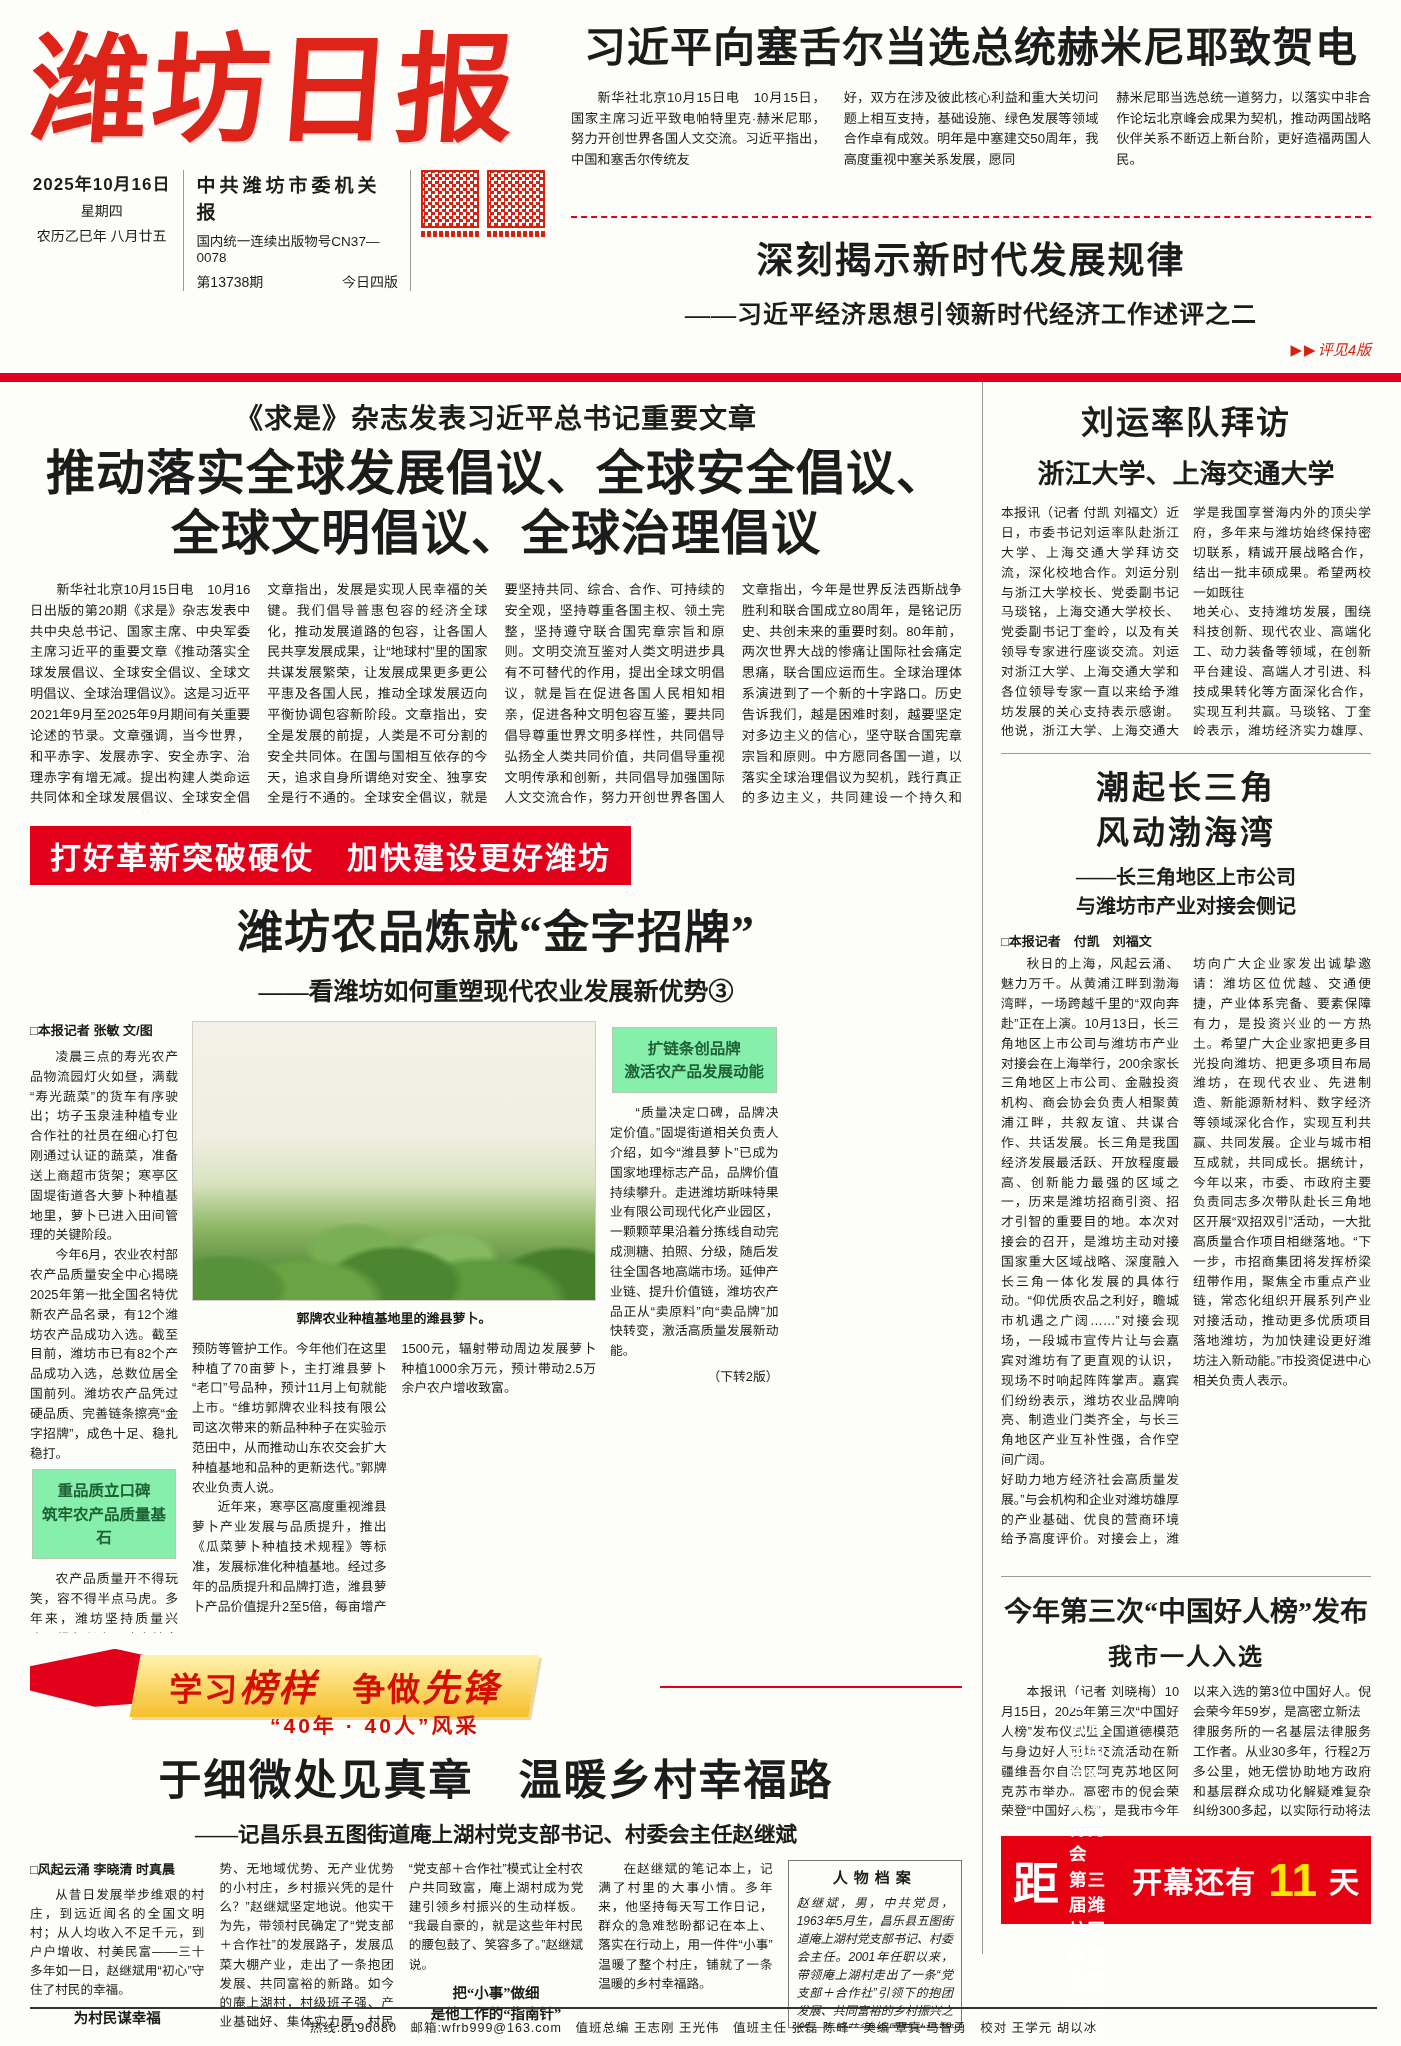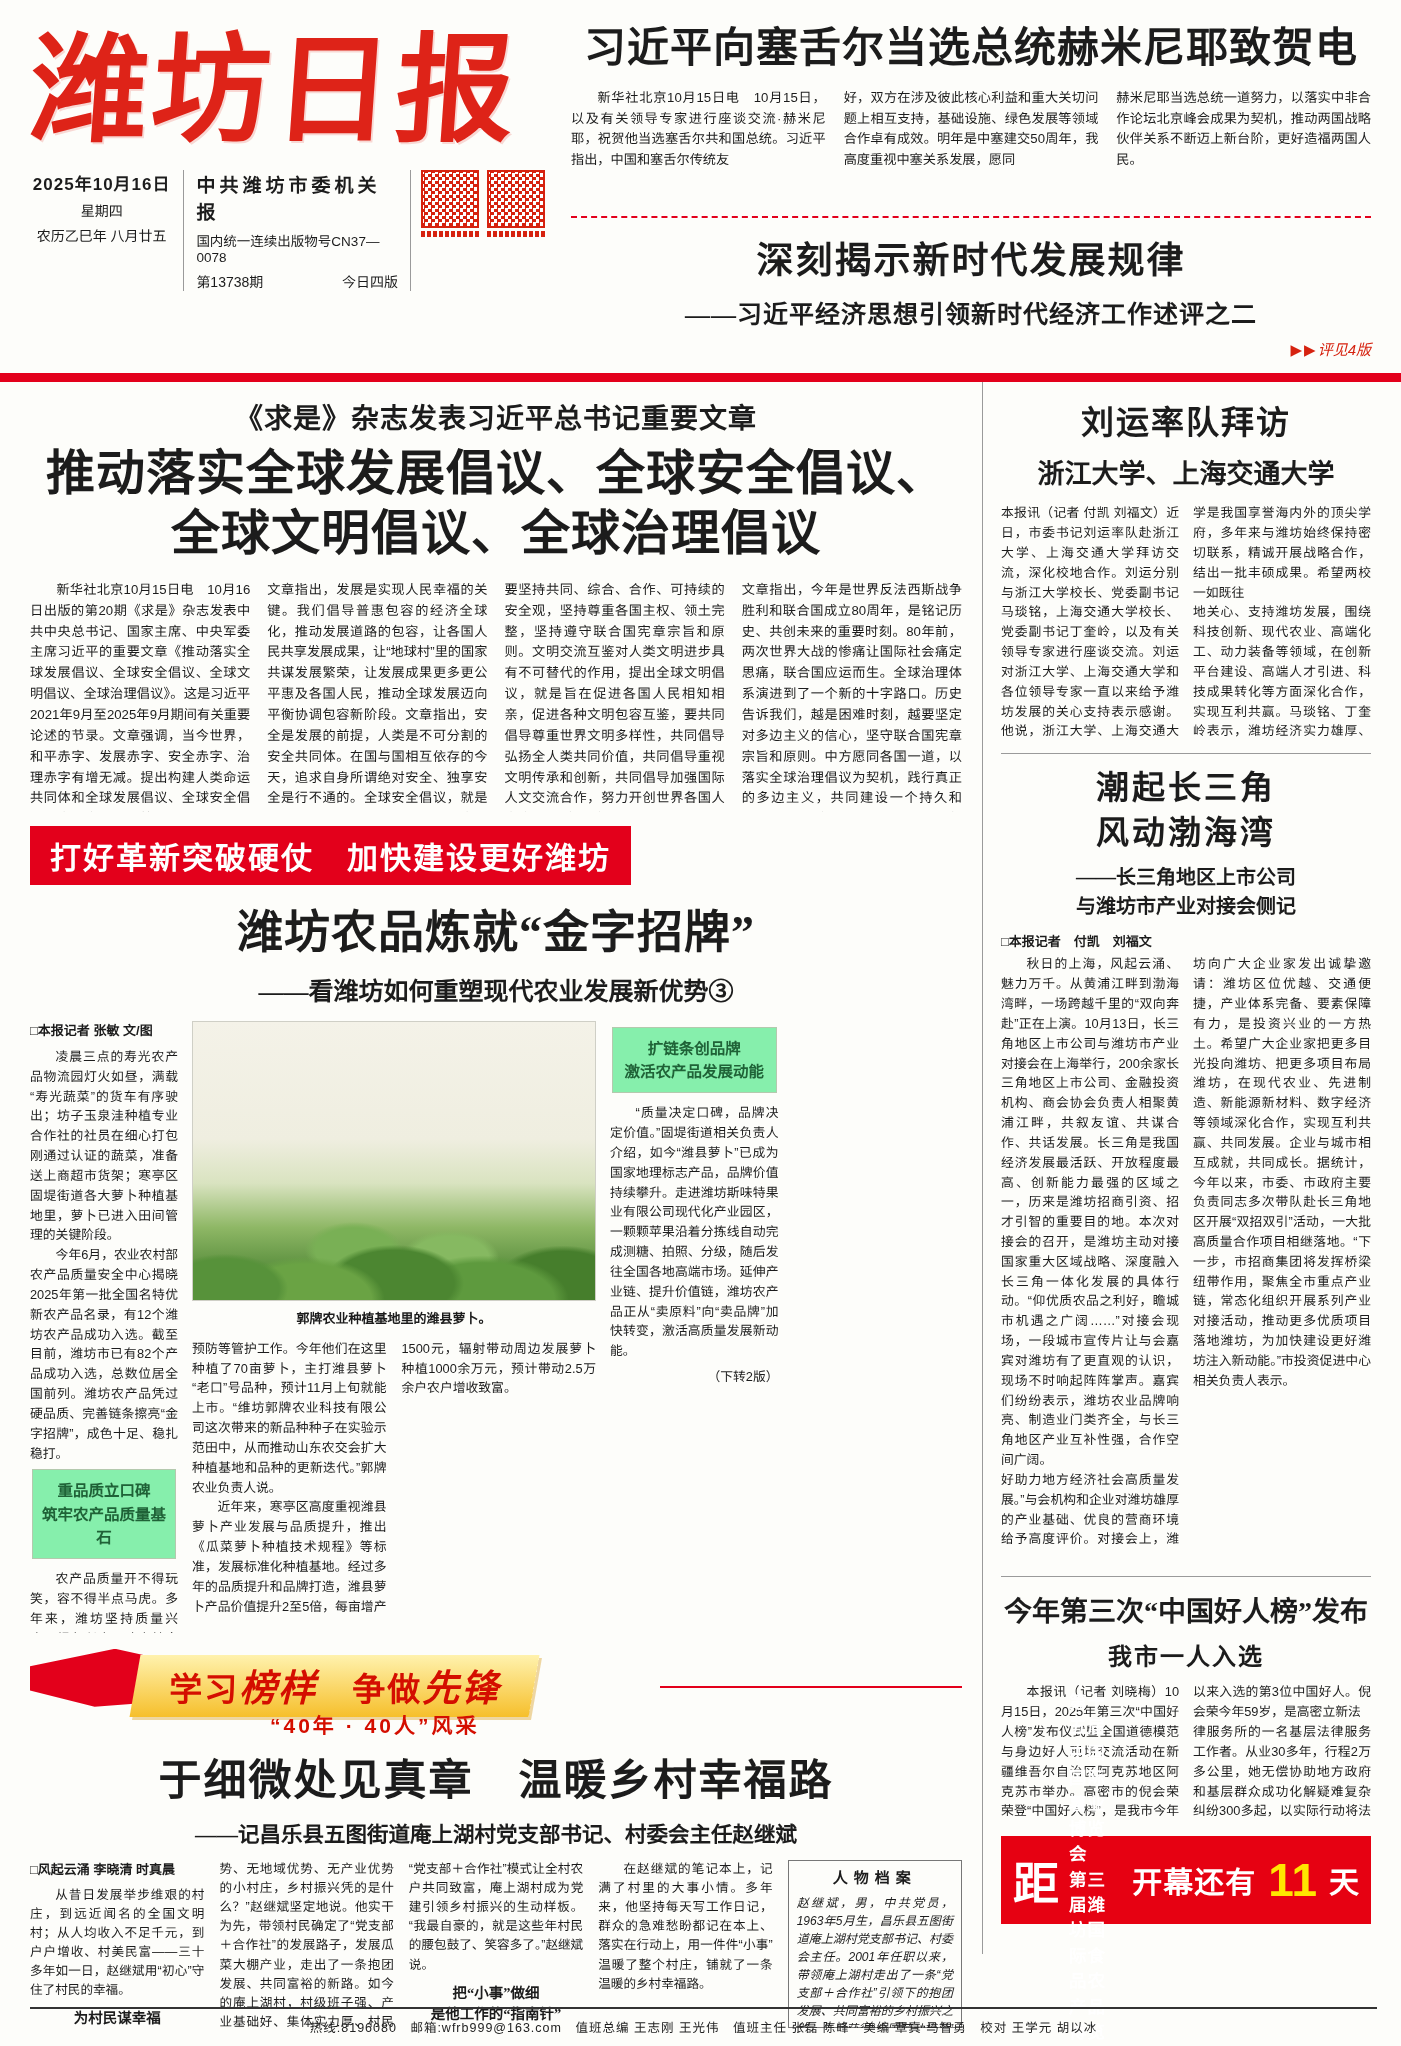--- a/index.html
+++ b/index.html
@@ -171,21 +171,21 @@
             <div class="qr"></div>
             <div class="qr-cap"></div>
           </div>
         </div>
       </div>
     </div>
 
     <div class="top-right">
       <div class="ts-head serif">习近平向塞舌尔当选总统赫米尼耶致贺电</div>
       <div class="ts-cols">
-        <div class="ts-col p-ind">新华社北京10月15日电　10月15日，以及有关领导专家进行座谈交流·赫米尼耶，祝贺他当选塞舌尔共和国总统。习近平指出，中国和塞舌尔传统友</div>
+        <div class="ts-col p-ind">新华社北京10月15日电　10月15日，国家主席习近平致电帕特里克·赫米尼耶，努力开创世界各国人文交流。习近平指出，中国和塞舌尔传统友</div>
         <div class="ts-col">好，双方在涉及彼此核心利益和重大关切问题上相互支持，基础设施、绿色发展等领域合作卓有成效。明年是中塞建交50周年，我高度重视中塞关系发展，愿同</div>
         <div class="ts-col">赫米尼耶当选总统一道努力，以落实中非合作论坛北京峰会成果为契机，推动两国战略伙伴关系不断迈上新台阶，更好造福两国人民。</div>
       </div>
       <div class="dash-red"></div>
       <div class="ss-head serif">深刻揭示新时代发展规律</div>
       <div class="ss-sub serif">——习近平经济思想引领新时代经济工作述评之二</div>
       <div class="ss-more">
         <span class="tri">▶▶</span><span>评见4版</span>
       </div>
     </div>

